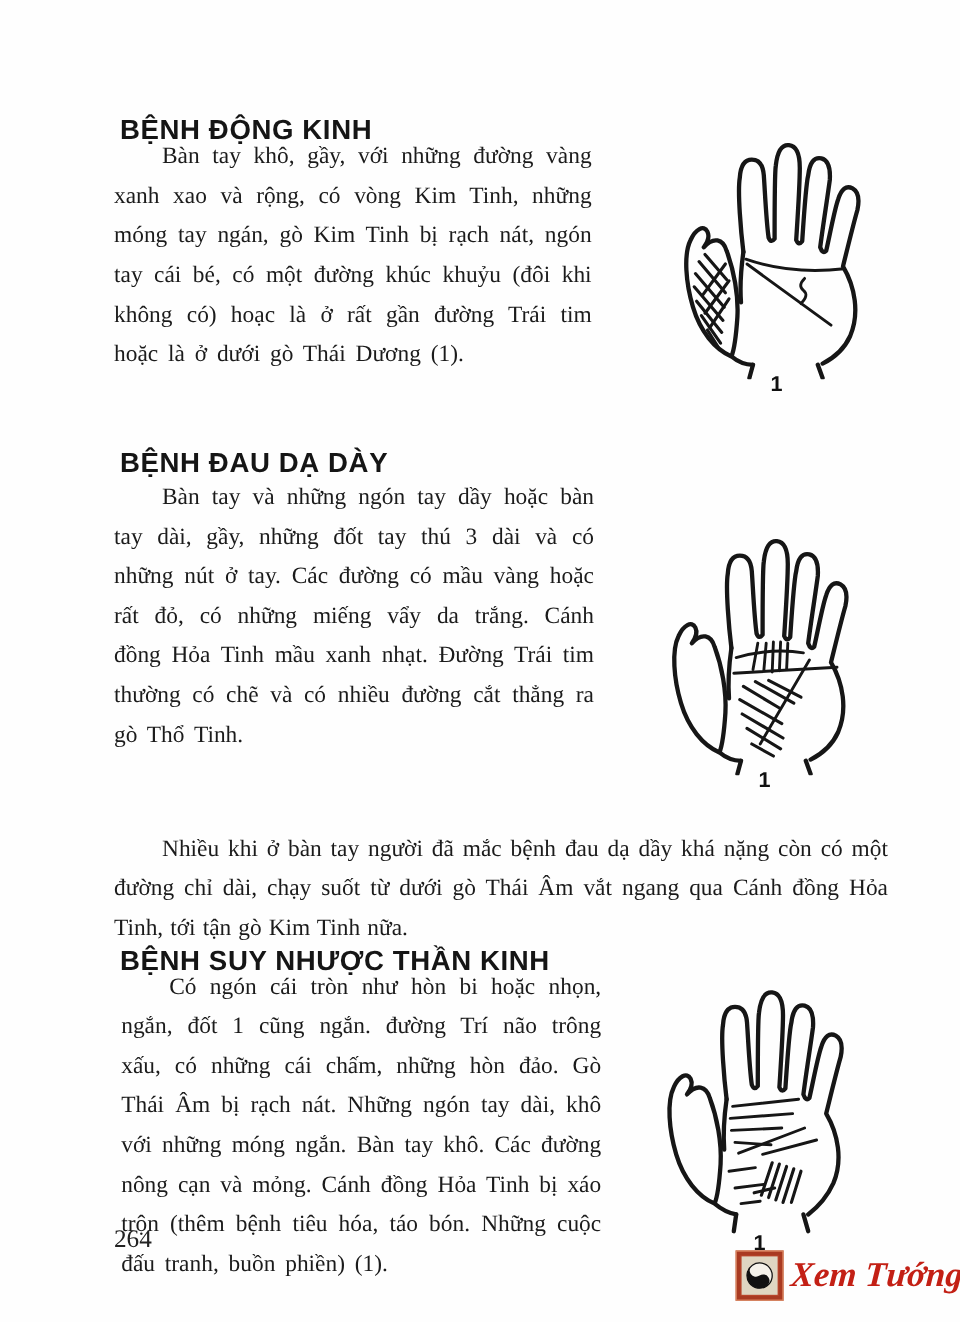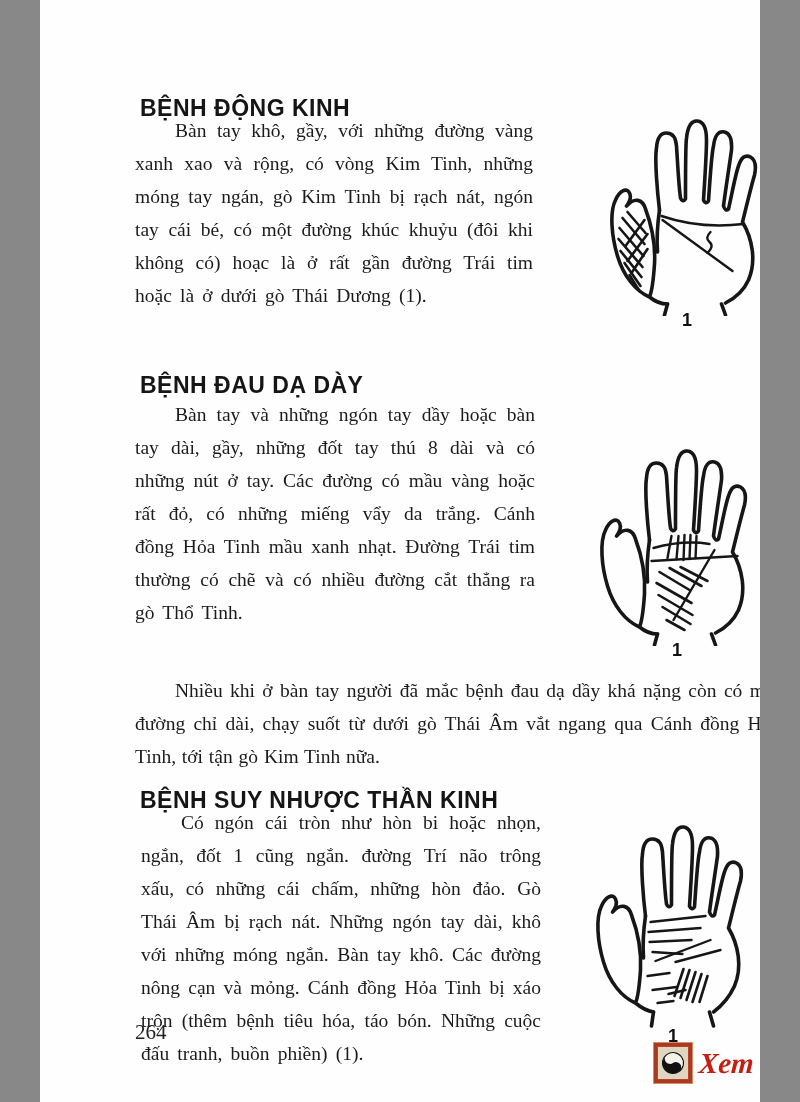--- a/index.html
+++ b/index.html
@@ -2,21 +2,21 @@
 <html lang="vi"><head>
 <meta charset="utf-8">
 <style>
   html,body{margin:0;padding:0;}
   body{
     background:#888;
     font-family:"Liberation Serif", serif;
   }
   .page{
     position:relative;
-    width:720px;height:1102px;
+    width:800px;height:1102px;
     margin:0 auto;
     background:#fefefe;
     color:#1c1c1c;
     overflow:hidden;
   }
   .heading{
     position:absolute;
     font-family:"Liberation Sans", sans-serif;
     font-weight:bold;
     font-size:23px;
@@ -122,23 +122,23 @@
         <path d="M75 122 L 56 148"></path>
         <path d="M78 136 L 58 163"></path>
         <path d="M78 151 L 62 175"></path>
       </g>
     </svg>
     <figcaption class="figcap">1</figcaption>
   </figure>
 
   <h2 class="heading" style="left:100px;top:362px;margin-top:10px;">BỆNH ĐAU DẠ DÀY</h2>
   <div class="col" style="left:95px;top:398px;width:400px;">
-    <p>Bàn tay và những ngón tay dầy hoặc bàn tay dài, gầy, những đốt tay thú 8 dài và có những nút ở tay. Các đường có mầu vàng hoặc rất đỏ, có những miếng vẩy da trắng. Cánh đồng Hỏa Tinh mầu xanh nhạt. Đường Trái tim thường có chẽ và có nhiều đường cắt thẳng ra gò Thổ Tinh.</p>
-  </div>
-  <div class="col wide" style="left:95px;top:674px;width:645px;font-family:Liberation Serif, serif;">
+    <p>Bàn tay và những ngón tay dầy hoặc bàn tay dài, gầy, những đốt tay thú 3 dài và có những nút ở tay. Các đường có mầu vàng hoặc rất đỏ, có những miếng vẩy da trắng. Cánh đồng Hỏa Tinh mầu xanh nhạt. Đường Trái tim thường có chẽ và có nhiều đường cắt thẳng ra gò Thổ Tinh.</p>
+  </div>
+  <div class="col wide" style="left:95px;top:691px;width:645px;font-family:Liberation Serif, serif;">
     <p>Nhiều khi ở bàn tay người đã mắc bệnh đau dạ dầy khá nặng còn có một đường chỉ dài, chạy suốt từ dưới gò Thái Âm vắt ngang qua Cánh đồng Hỏa Tinh, tới tận gò Kim Tinh nữa.</p>
   </div>
   <figure class="fig" style="left:512px;top:428px;margin:0;">
     <svg width="250" height="218" viewBox="0 0 235 218">
       <path class="hand" d="M90 112 C 88 96, 85 62, 87 50 Q 88 35, 97 35 Q 106 35, 107 48 C 108 62, 109 86, 111 100 Q 113 105, 116 101 C 116 84, 116 46, 117 40 Q 119 22, 128 23 Q 137 24, 137 42 C 137 57, 135 86, 134 102 Q 136 107, 139 103 C 140 88, 142 56, 144 48 Q 146 32, 155 34 Q 163 36, 162 52 C 160 67, 156 92, 154 108 Q 156 114, 159 111 C 162 98, 166 76, 169 68 Q 173 55, 181 59 Q 188 63, 185 77 C 181 91, 176 112, 173 124 C 183 141, 187 163, 179 182 C 174 193, 166 200, 156 205"></path>
       <path class="hand" d="M90 112 C 88 126, 87 140, 88 154"></path>
       <path class="hand" d="M80 199 C 66 193, 54 178, 48 158 C 42 138, 40 114, 46 102 C 50 93, 57 89, 60 95 C 62 99, 60 104, 57 108 C 65 99, 73 101, 76 111 C 82 127, 86 148, 85 166 C 84 181, 83 192, 80 199 C 86 204, 92 206, 98 206"></path>
       <path class="hand" d="M98 206 L 95 217"></path>
       <path class="hand" d="M152 206 L 156 217"></path>
 

